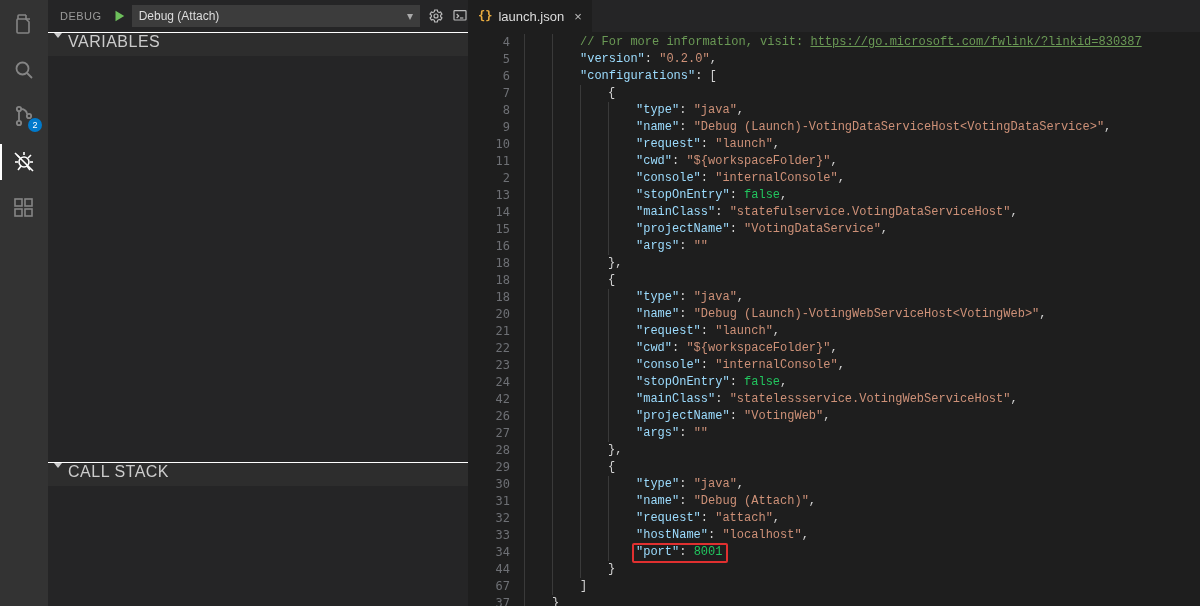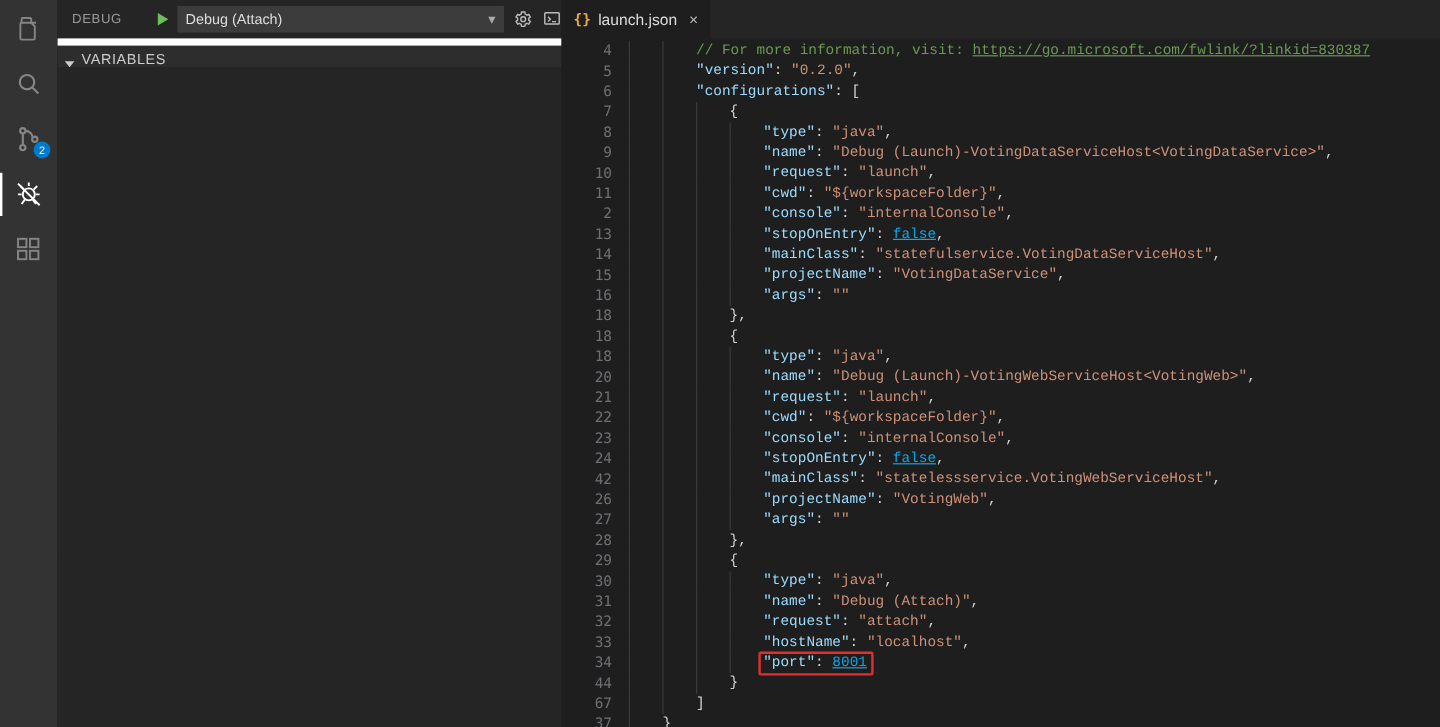--- a/index.html
+++ b/index.html
@@ -31,35 +31,35 @@
     min-width:14px; height:14px; border-radius:7px; text-align:center; padding:0 3px;
   }
   
   .side-panel {
     width: 420px; background:#252526; display:flex; flex-direction:column;
   }
   .debug-header {
     height:32px; display:flex; align-items:center; padding-left:12px; font-size:11px;
     color:#bbb;
   }
-  .debug-header .label { letter-spacing:0.5px; color:#9a9a9a; margin-right:26px; }
+  .debug-header .label { letter-spacing:0.5px; color:#9a9a9a; margin-right:10px; }
   .play-btn { color:#6dbf5b; margin-right:6px; display:flex; cursor:pointer;}
   .play-btn svg{width:14px;height:14px;}
   .config-select {
     flex:1; background:#3c3c3c; color:#ddd; font-size:12px; border:1px solid #3c3c3c;
     height:22px; padding:0 6px; display:flex; align-items:center; justify-content:space-between;
     cursor:pointer;
   }
   .config-select .chev { color:#aaa; }
   .hdr-icon { color:#bbb; margin-left:8px; cursor:pointer; display:flex;}
   .hdr-icon svg{width:16px;height:16px;}
   .panel-section-header {
-    height:24px; font-size:12px; color:#ccc; background:#2d2d2d;
-    display:flex; align-items:flex-end; padding-left:6px; letter-spacing:0.5px;
-    border-top:6px solid #ffffff; cursor:pointer;
+    height:24px; font-size:16px; color:#ccc; background:#2d2d2d;
+    display:flex; align-items:flex-start; padding-left:6px; letter-spacing:0.5px;
+    border-top:1px solid #ffffff; cursor:pointer;
   }
   .panel-section-header .tri {
     display:inline-block; width:0;height:0; margin-right:6px;
     border-left:4px solid transparent; border-right:4px solid transparent;
     border-top:5px solid #ccc;
   }
   .panel-body { flex:0 0 auto; background:#252526; }
   .panel-body.variables { height:300px; }
   .panel-body.watch { height:106px; }
   .panel-body.callstack { flex:1; }
@@ -83,21 +83,21 @@
     font-family:Consolas,'Courier New',monospace; font-size:12px; color:#d4d4d4;
     padding-top:2px; white-space:pre; line-height:17px;
   }
   .code .line { height:17px; position:relative; }
   .indent-guide {
     display:inline-block; border-left:1px solid #3a3a3a; height:17px; vertical-align:top;
     width:28px; 
   }
   .c-key { color:#9cdcfe; }
   .c-str { color:#ce9178; }
-  .c-bool{ color:#0ea5e9;text-decoration:underline; }
+  .c-bool{ color:#22c55e; }
   .c-punc{ color:#d4d4d4; }
   .c-comment{ color:#6a9955; }
   .c-link { color:#6a9955; text-decoration:underline; }
   .highlight-box {
     position:absolute; border:2px solid #e03030; border-radius:2px; pointer-events:none;
   }
 </style>
 </head>
 <body>
 
@@ -179,20 +179,24 @@
     </div>
 
     <div class="panel-section-header">
       <span class="tri"></span>
       <span>VARIABLES</span>
     </div>
     <div class="panel-body variables"></div>
 
     <div class="panel-body watch"></div>
 
+    <div class="panel-section-header">
+      <span class="tri"></span>
+      <span>CALL STACK</span>
+    </div>
     <div class="panel-body callstack"></div>
   </div>
 
   <div class="editor-area">
     <div class="tabs-row">
       <div class="tab">
         <span class="jsonicon">{}</span>
         <span>launch.json</span>
         <span class="close">×</span>
       </div>

